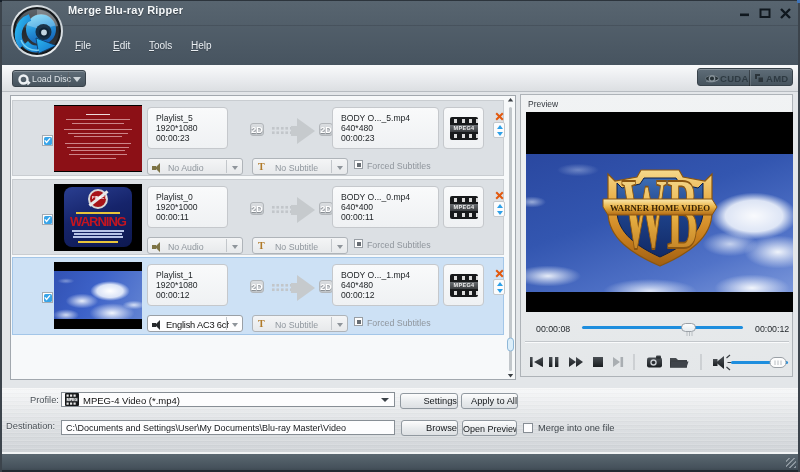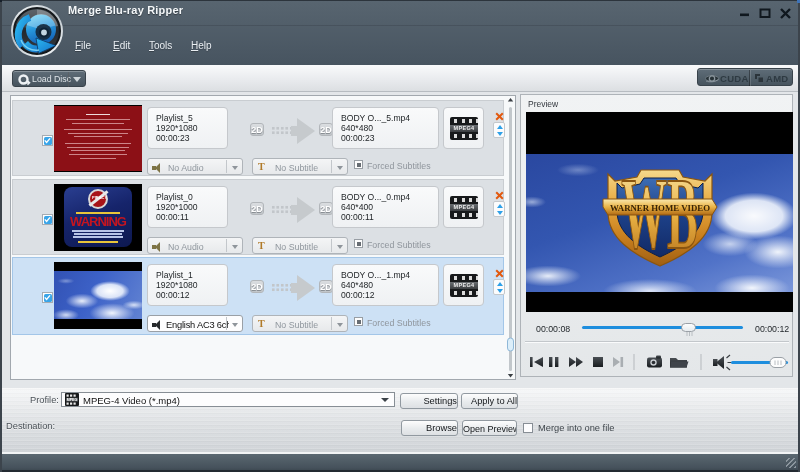--- a/index.html
+++ b/index.html
@@ -507,20 +507,21 @@
             <rect x="5" y="9.5" width="2.2" height="2.2"></rect>
             <rect x="8.5" y="9.5" width="2.2" height="2.2"></rect>
           </g>
         <rect x="1" y="4.8" width="12" height="3.6" fill="#5a5e62"></rect>
         <text x="7" y="7.9" text-anchor="middle" font-size="3.6" fill="#fff" font-family="Liberation Sans,sans-serif" font-weight="bold">MPEG</text>
       </svg>
       <span class="ptx">MPEG-4 Video (*.mp4)</span>
         <span class="carr"></span>
     </div>
     <span class="blbl" style="left:4px;top:33px;">Destination:</span>
+    <div id="dest">C:\Documents and Settings\User\My Documents\Blu-ray Master\Video</div>
     <div class="btn" id="btnSettings">Settings</div>
     <div class="btn" id="btnApply">Apply to All</div>
     <div class="btn" id="btnBrowse">Browse</div>
     <div class="btn" id="btnOpen">Open Preview</div>
     <div id="mergechk"></div>
     <span id="mergelbl">Merge into one file</span>
   </div>
   <div id="status">
       <div class="bline"></div>
       <div id="grip"></div>

